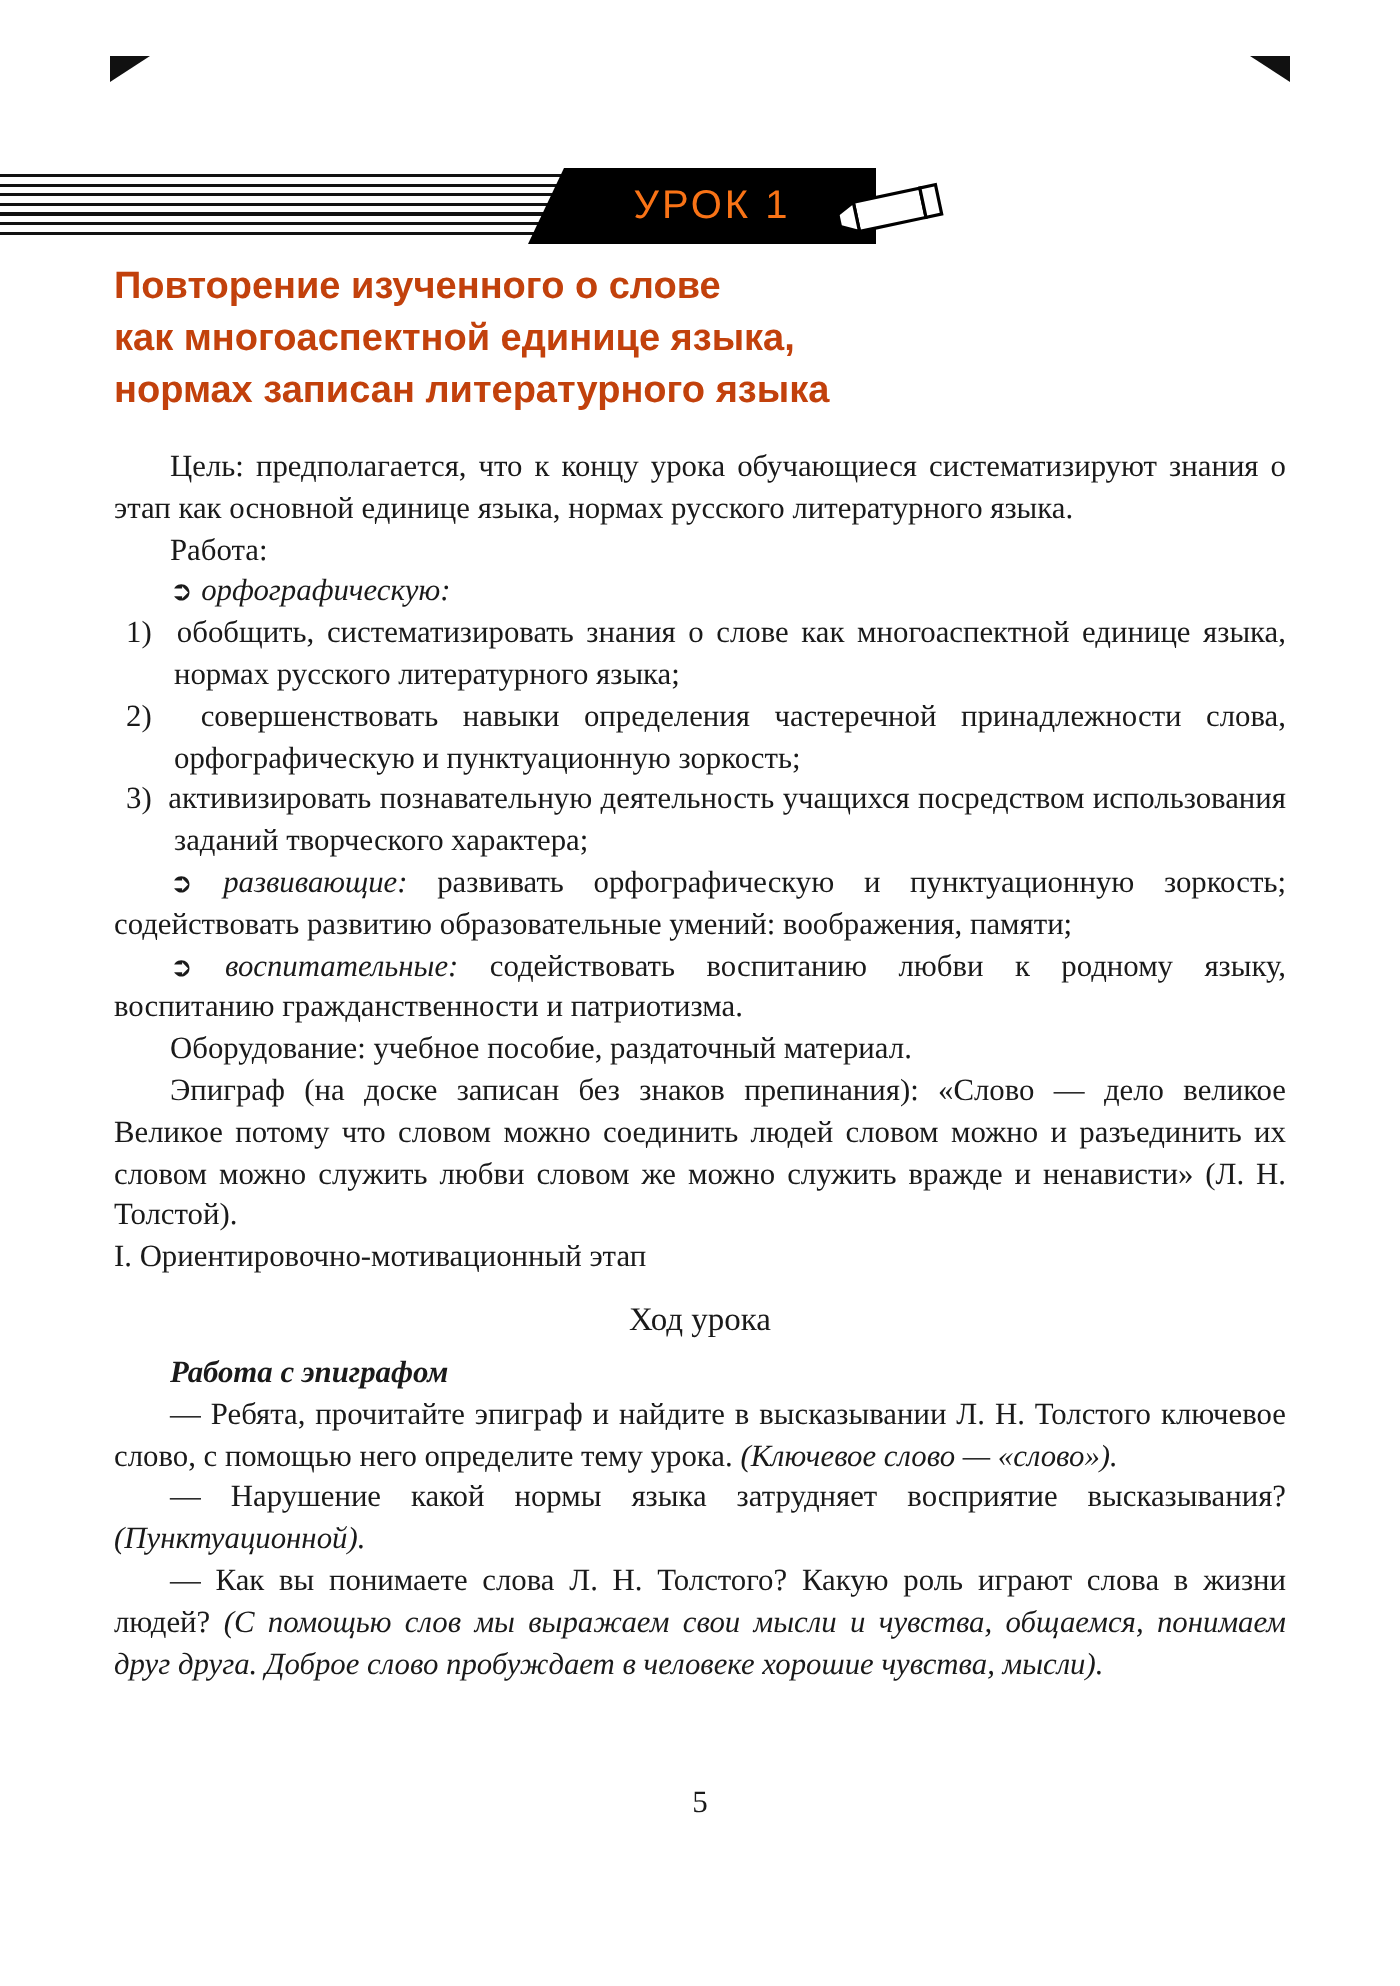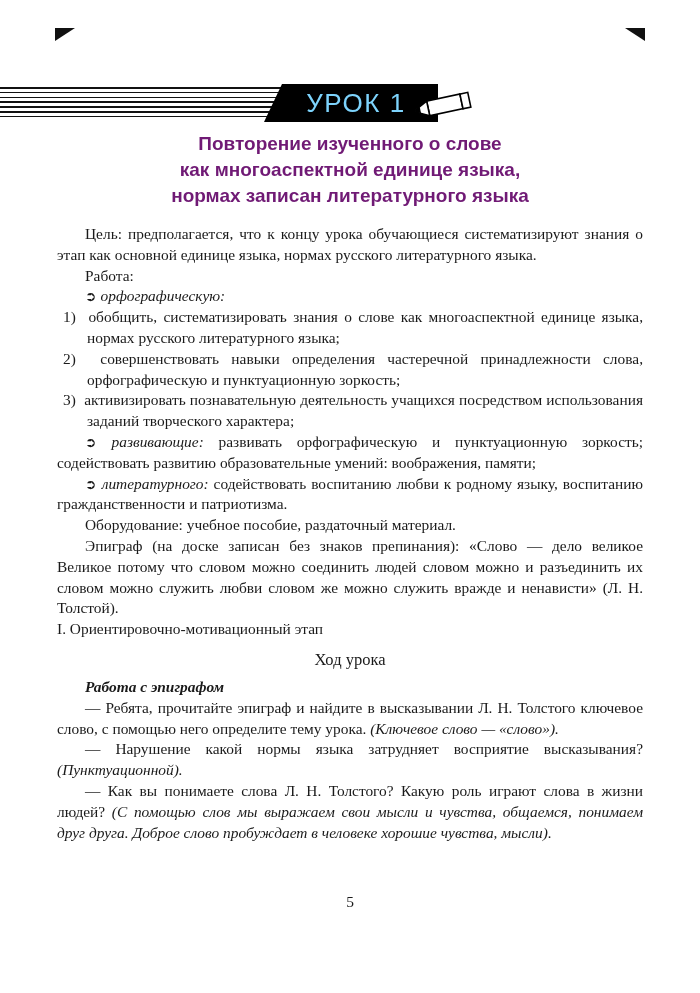--- a/index.html
+++ b/index.html
@@ -23,30 +23,30 @@
   }
   
   .banner{
     position:absolute;left:264px;top:84px;width:174px;height:38px;z-index:2;
     background:#000000;
     clip-path:polygon(18px 0,100% 0,100% 100%,0 100%);
     display:flex;align-items:center;justify-content:center;
   }
   .banner__label{
     font-family:"Liberation Sans","DejaVu Sans",sans-serif;
-    color:#7dd3fc;font-size:26px;letter-spacing:1.5px;font-weight:400;
+    color:#f97316;font-size:20px;letter-spacing:1.5px;font-weight:400;
     padding-left:10px;
   }
   .pencil{position:absolute;left:404px;top:86px;z-index:3;}
   
   .body-col{position:absolute;left:57px;right:57px;top:131px;}
   .doc-title{
     font-family:"Liberation Sans","DejaVu Sans",sans-serif;
     font-weight:bold;font-size:19px;line-height:26px;
-    text-align:center;color:#701a75;
+    color:#c2410c;
     margin-bottom:15px;
   }
   
   .para{margin:0;text-align:justify;font-size:15.4px;line-height:20.8px;}
   .para--indent{text-indent:28px;}
   .para--plain{text-indent:0;}
   .para--hang{padding-left:30px;text-indent:-24px;}
   .para--center{
     text-align:center;text-indent:0;
     font-size:16.5px;line-height:21px;
@@ -94,21 +94,21 @@
         <div>нормах записан литературного языка</div>
       </div>
     <div>
         <div class="para para--indent"><span class="seg seg-b">Цель: </span><span class="seg">предполагается, что к концу урока обучающиеся систематизируют знания о этап как основной единице языка, нормах русского литературного языка.</span></div>
         <div class="para para--indent"><span class="seg seg-b">Работа:</span></div>
         <div class="para para--indent"><span class="seg seg-blt">➲ </span><span class="seg seg-i">орфографическую:</span></div>
         <div class="para para--hang"><span class="seg">1)&nbsp;&nbsp;</span><span class="seg">обобщить, систематизировать знания о слове как многоаспектной единице языка, нормах русского литературного языка;</span></div>
         <div class="para para--hang"><span class="seg">2)&nbsp;&nbsp;</span><span class="seg">совершенствовать навыки определения частеречной принадлежности слова, орфографическую и пунктуационную зоркость;</span></div>
         <div class="para para--hang"><span class="seg">3)&nbsp;&nbsp;</span><span class="seg">активизировать познавательную деятельность учащихся посредством использования заданий творческого характера;</span></div>
         <div class="para para--indent"><span class="seg seg-blt">➲ </span><span class="seg seg-i">развивающие: </span><span class="seg">развивать орфографическую и пунктуационную зоркость; содействовать развитию образовательные умений: воображения, памяти;</span></div>
-        <div class="para para--indent"><span class="seg seg-blt">➲ </span><span class="seg seg-i">литературного: </span><span class="seg">содействовать воспитанию любви к родному языку, воспитанию гражданственности и патриотизма.</span></div>
+        <div class="para para--indent"><span class="seg seg-blt">➲ </span><span class="seg seg-i">воспитательные: </span><span class="seg">содействовать воспитанию любви к родному языку, воспитанию гражданственности и патриотизма.</span></div>
         <div class="para para--indent"><span class="seg seg-b">Оборудование: </span><span class="seg">учебное пособие, раздаточный материал.</span></div>
         <div class="para para--indent"><span class="seg seg-b">Эпиграф </span><span class="seg">(на доске записан без знаков препинания): «Слово — дело великое Великое потому что словом можно соединить людей словом можно и разъединить их словом можно служить любви словом же можно служить вражде и ненависти» (Л. Н. Толстой).</span></div>
         <div class="para para--plain"><span class="seg seg-b">I. Ориентировочно-мотивационный этап</span></div>
         <div class="para para--center"><span class="seg">Ход урока</span></div>
         <div class="para para--indent"><span class="seg seg-bi">Работа с эпиграфом</span></div>
         <div class="para para--indent"><span class="seg">— Ребята, прочитайте эпиграф и найдите в высказывании Л. Н. Толстого ключевое слово, с помощью него определите тему урока. </span><span class="seg seg-i">(Ключевое слово — «слово»).</span></div>
         <div class="para para--indent"><span class="seg">— Нарушение какой нормы языка затрудняет восприятие высказывания? </span><span class="seg seg-i">(Пунктуационной).</span></div>
         <div class="para para--indent"><span class="seg">— Как вы понимаете слова Л. Н. Толстого? Какую роль играют слова в жизни людей? </span><span class="seg seg-i">(С помощью слов мы выражаем свои мысли и чувства, общаемся, понимаем друг друга. Доброе слово пробуждает в человеке хорошие чувства, мысли).</span></div>
       </div>
   </div>

